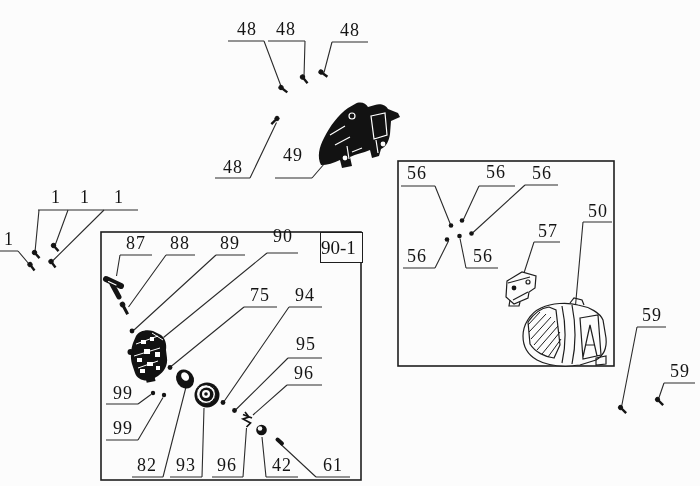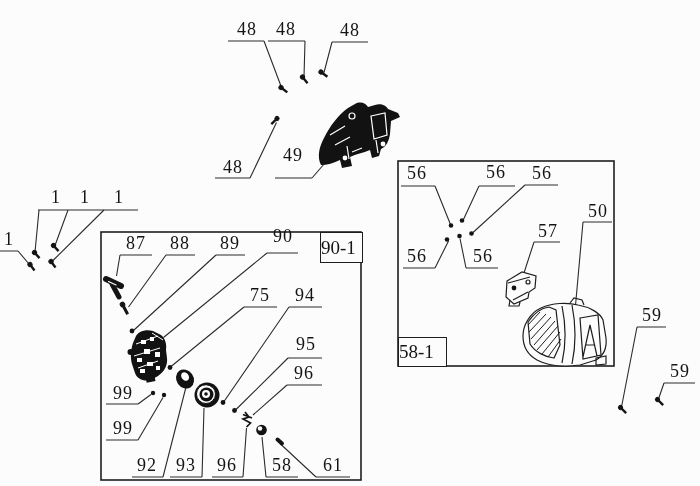--- a/index.html
+++ b/index.html
@@ -199,23 +199,20 @@
         M558,326 L537,350 M560,332 L542,354 M561,339 L548,357"></path>
       <path fill="none" d="M562,306 C566,325 566,345 562,363 M572,305 C576,325 576,345 572,364"></path>
       <path fill="none" d="M580,318 L598,315 L601,355 L583,359 Z M583,357 L590,325 L597,356 M585,345 L595,345"></path>
       <path fill="none" d="M596,358 L606,356 L606,364 L596,365 Z M570,303 L574,298 L582,300 L584,305"></path>
     </g>
   </svg>
 
   <div class="inset-label" style="left:320px;top:232px;width:41px;height:29px;">
     <span>90-1</span>
   </div>
-  <div class="inset-label" style="left:398px;top:337px;width:47px;height:28px;">
-    <span>58-1</span>
-  </div>
 
   <span class="lbl" style="left:247px;top:29px">48</span>
   <span class="lbl" style="left:286px;top:29px">48</span>
   <span class="lbl" style="left:350px;top:30px">48</span>
   <span class="lbl" style="left:233px;top:167px">48</span>
   <span class="lbl" style="left:293px;top:155px">49</span>
 
   <span class="lbl" style="left:56px;top:197px">1</span>
   <span class="lbl" style="left:85px;top:197px">1</span>
   <span class="lbl" style="left:119px;top:197px">1</span>
@@ -227,24 +224,24 @@
   <span class="lbl" style="left:136px;top:243px">87</span>
   <span class="lbl" style="left:180px;top:243px">88</span>
   <span class="lbl" style="left:230px;top:243px">89</span>
   <span class="lbl" style="left:283px;top:236px">90</span>
   <span class="lbl" style="left:260px;top:295px">75</span>
   <span class="lbl" style="left:305px;top:295px">94</span>
   <span class="lbl" style="left:306px;top:344px">95</span>
   <span class="lbl" style="left:304px;top:373px">96</span>
   <span class="lbl" style="left:123px;top:393px">99</span>
   <span class="lbl" style="left:123px;top:428px">99</span>
-  <span class="lbl" style="left:147px;top:465px">92</span>
+  <span class="lbl" style="left:147px;top:465px">82</span>
   <span class="lbl" style="left:186px;top:465px">93</span>
   <span class="lbl" style="left:227px;top:465px">96</span>
-  <span class="lbl" style="left:282px;top:465px">58</span>
+  <span class="lbl" style="left:282px;top:465px">42</span>
   <span class="lbl" style="left:333px;top:465px">61</span>
 
   <span class="lbl" style="left:417px;top:173px">56</span>
   <span class="lbl" style="left:496px;top:172px">56</span>
   <span class="lbl" style="left:542px;top:173px">56</span>
   <span class="lbl" style="left:417px;top:256px">56</span>
   <span class="lbl" style="left:483px;top:256px">56</span>
   <span class="lbl" style="left:548px;top:231px">57</span>
   <span class="lbl" style="left:598px;top:211px">50</span>
 

